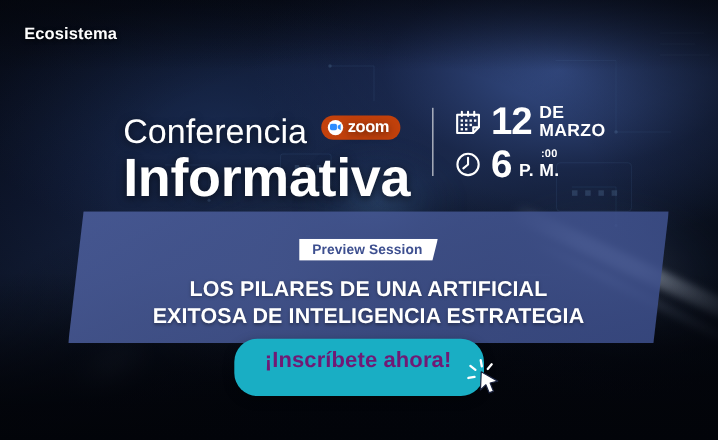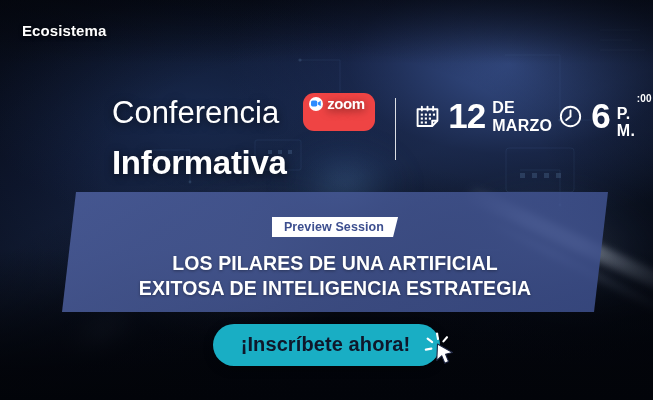--- a/index.html
+++ b/index.html
@@ -78,47 +78,48 @@
     color:#ffffff; font-size:14.5px; font-weight:bold; padding-left:22px;
     letter-spacing:0.1px; white-space:nowrap;
   }
 
   
   .headline-row {
     position:absolute; left:112px; top:92px; display:flex; align-items:flex-start;
   }
   .title-block { display:flex; flex-direction:column; }
   .title-line1 {
-    display:flex; align-items:flex-end; gap:24px;
+    display:flex; align-items:flex-start; gap:13px;
     font-size:31px; font-weight:normal; color:#ffffff; line-height:1.04;
     text-shadow:0 2px 8px rgba(0,0,0,0.6);
+    margin-top:12px;
   }
   .title-line2 {
-    font-size:33px; font-weight:bold; color:#ffffff; line-height:1.05;
-    margin-top:16px; letter-spacing:-0.3px;
+    font-size:49px; font-weight:bold; color:#ffffff; line-height:1.05;
+    margin-top:1px; letter-spacing:-0.3px;
     text-shadow:0 2px 8px rgba(0,0,0,0.6);
   }
   .zoom-pill {
     display:inline-flex; align-items:center; gap:4px;
-    background:#ef4444; border-radius:11px; padding:3px 10px 19px 6px;
+    background:#c2410c; border-radius:11px; padding:3px 10px 3px 6px;
     position:relative; top:1px;
   }
   .zoom-cam {
     width:14px; height:14px; border-radius:50%; background:#ffffff;
     display:flex; align-items:center; justify-content:center;
   }
   .zoom-word { color:#ffffff; font-size:15px; font-weight:bold; letter-spacing:-0.4px; }
 
   .divider {
     width:1.5px; height:62px; background:rgba(255,255,255,0.85);
     margin:6px 18px 0 20px;
   }
 
   
-  .when { display:flex; flex-direction:row; gap:5px; padding-top:2px; }
+  .when { display:flex; flex-direction:column; gap:5px; padding-top:2px; }
   .when-row { display:flex; align-items:center; gap:7px; }
   .when-icon { width:27px; height:27px; flex:none; }
   .big-num {
     font-size:35px; font-weight:bold; color:#ffffff; line-height:0.94;
     letter-spacing:-1px;
   }
   .small-stack { display:flex; flex-direction:column; line-height:1.08; }
   .small-txt { font-size:16px; font-weight:bold; color:#ffffff; letter-spacing:0.3px; }
   .mins { font-size:10px; font-weight:bold; color:#ffffff; letter-spacing:0.2px;margin-left:20px; }
 
@@ -138,26 +139,25 @@
   .panel-title {
     margin-top:14px; color:#ffffff; font-size:19.5px; font-weight:bold;
     text-align:center; line-height:1.28; letter-spacing:0.1px;
     text-shadow:0 1px 3px rgba(0,0,0,0.35);
   }
 
   
   .cta-wrap { position:absolute; left:0; top:308px; width:653px; display:flex; justify-content:center; }
   .cta-inner { position:relative; display:inline-flex; align-items:center; }
   .cta-btn {
-    background:#19aec4; color:#0f172a; border:none; cursor:pointer;
+    background:#19aec4; color:#701a75; border:none; cursor:pointer;
     font-family:"Liberation Sans", sans-serif;
     font-size:20px; font-weight:bold; letter-spacing:0.1px;
-    padding:9px 30px 10px 28px; border-radius:21px;
+    padding:9px 30px 20px 28px; border-radius:21px;
     box-shadow:0 3px 10px rgba(0,0,0,0.35);
-    margin-top:16px;
   }
   .cursor-icon { position:absolute; right:-22px; bottom:-4px; width:40px; height:40px; }
 </style>
 </head>
 <body>
 
 <div id="banner">
 
   <div class="bg-layer bg-base"></div>
   <div class="arm-a"></div>

